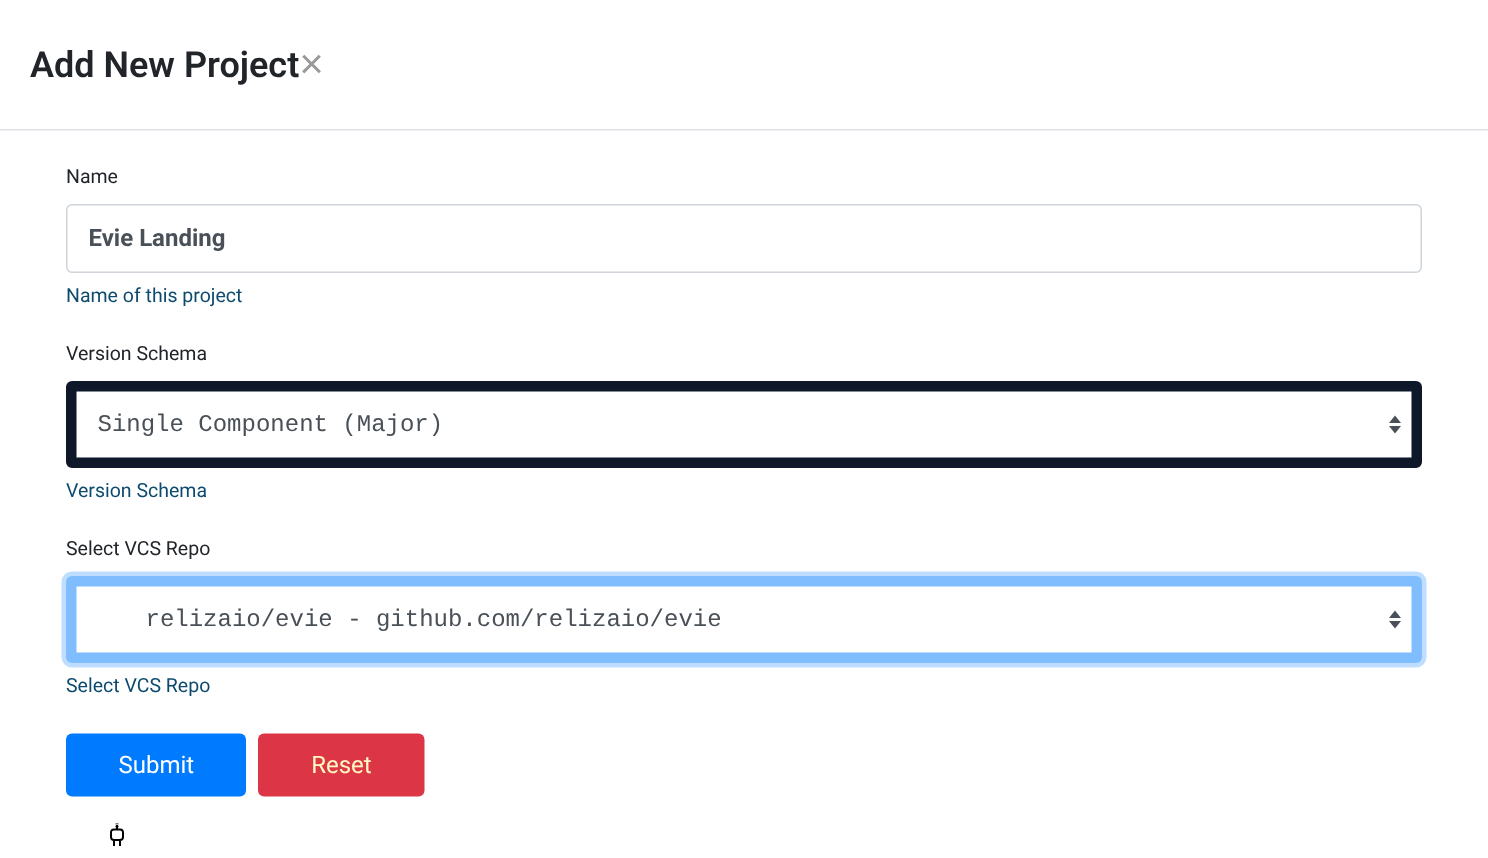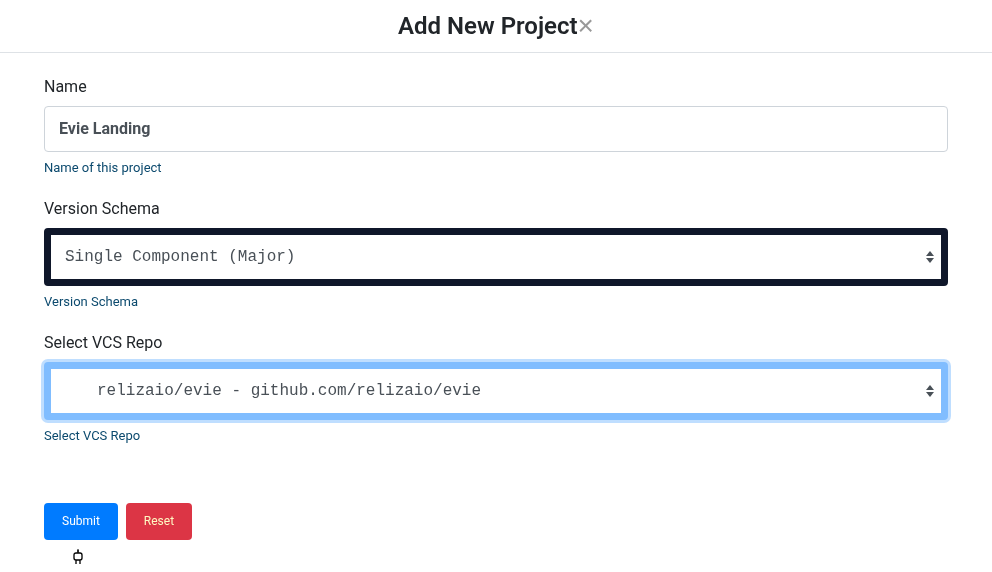--- a/index.html
+++ b/index.html
@@ -7,23 +7,23 @@
       margin: 0;
       padding: 0;
     }
     body {
       font-family: -apple-system, BlinkMacSystemFont, "Segoe UI", Roboto, "Helvetica Neue", Arial, sans-serif;
       background: #fff;
       color: #212529;
     }
     .modal-header {
       display: flex;
-      justify-content: center;
+      justify-content: flex-start;
       align-items: center;
-      padding: 12px 20px;
+      padding: 29px 20px;
       border-bottom: 1px solid #dee2e6;
     }
     .modal-title {
       font-size: 24px;
       font-weight: 600;
       color: #212529;
     }
     .close-btn {
       background: none;
       border: none;
@@ -35,21 +35,21 @@
       font-weight: 300;
     }
     .modal-body {
       padding: 24px 44px;
     }
     .form-group {
       margin-bottom: 24px;
     }
     .form-label {
       display: block;
-      font-size: 16px;
+      font-size: 13px;
       color: #212529;
       margin-bottom: 10px;
     }
     .form-control {
       width: 100%;
       padding: 10px 14px;
       font-size: 16px;
       line-height: 1.5;
       color: #495057;
       background-color: #fff;
@@ -110,28 +110,27 @@
     .form-help {
       font-size: 13px;
       color: #0c4a6e;
       margin-top: 8px;
     }
     .button-row {
       display: flex;
       gap: 8px;
     }
     .btn {
-      padding: 10px 18px;
-      font-size: 12px;
+      padding: 10px 35px;
+      font-size: 16px;
       border: none;
       border-radius: 4px;
       cursor: pointer;
       font-family: inherit;
       line-height: 1.4;
-      margin-top: 36px;
     }
     .btn-primary {
       background-color: #007bff;
       color: #fff;
     }
     .btn-danger {
       background-color: #dc3545;
       color: #fef9c3;
     }
     .cursor-icon {

